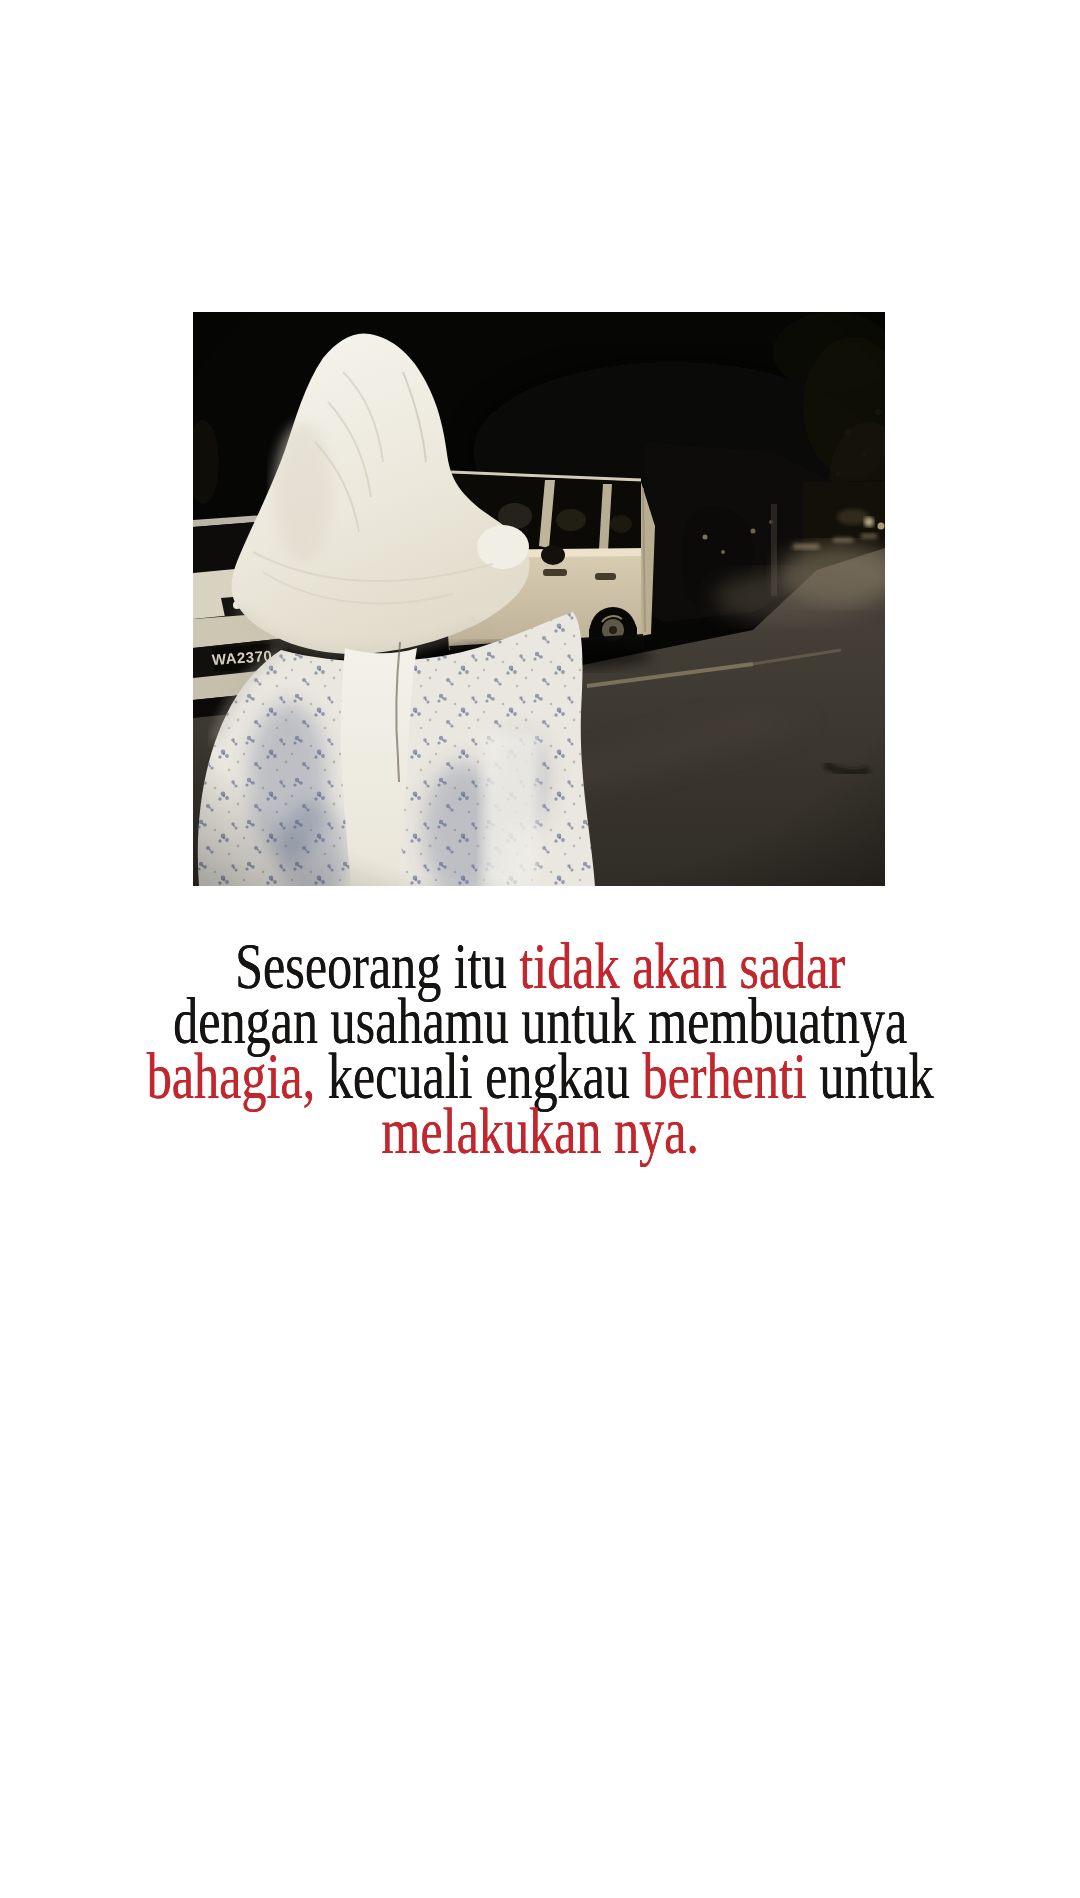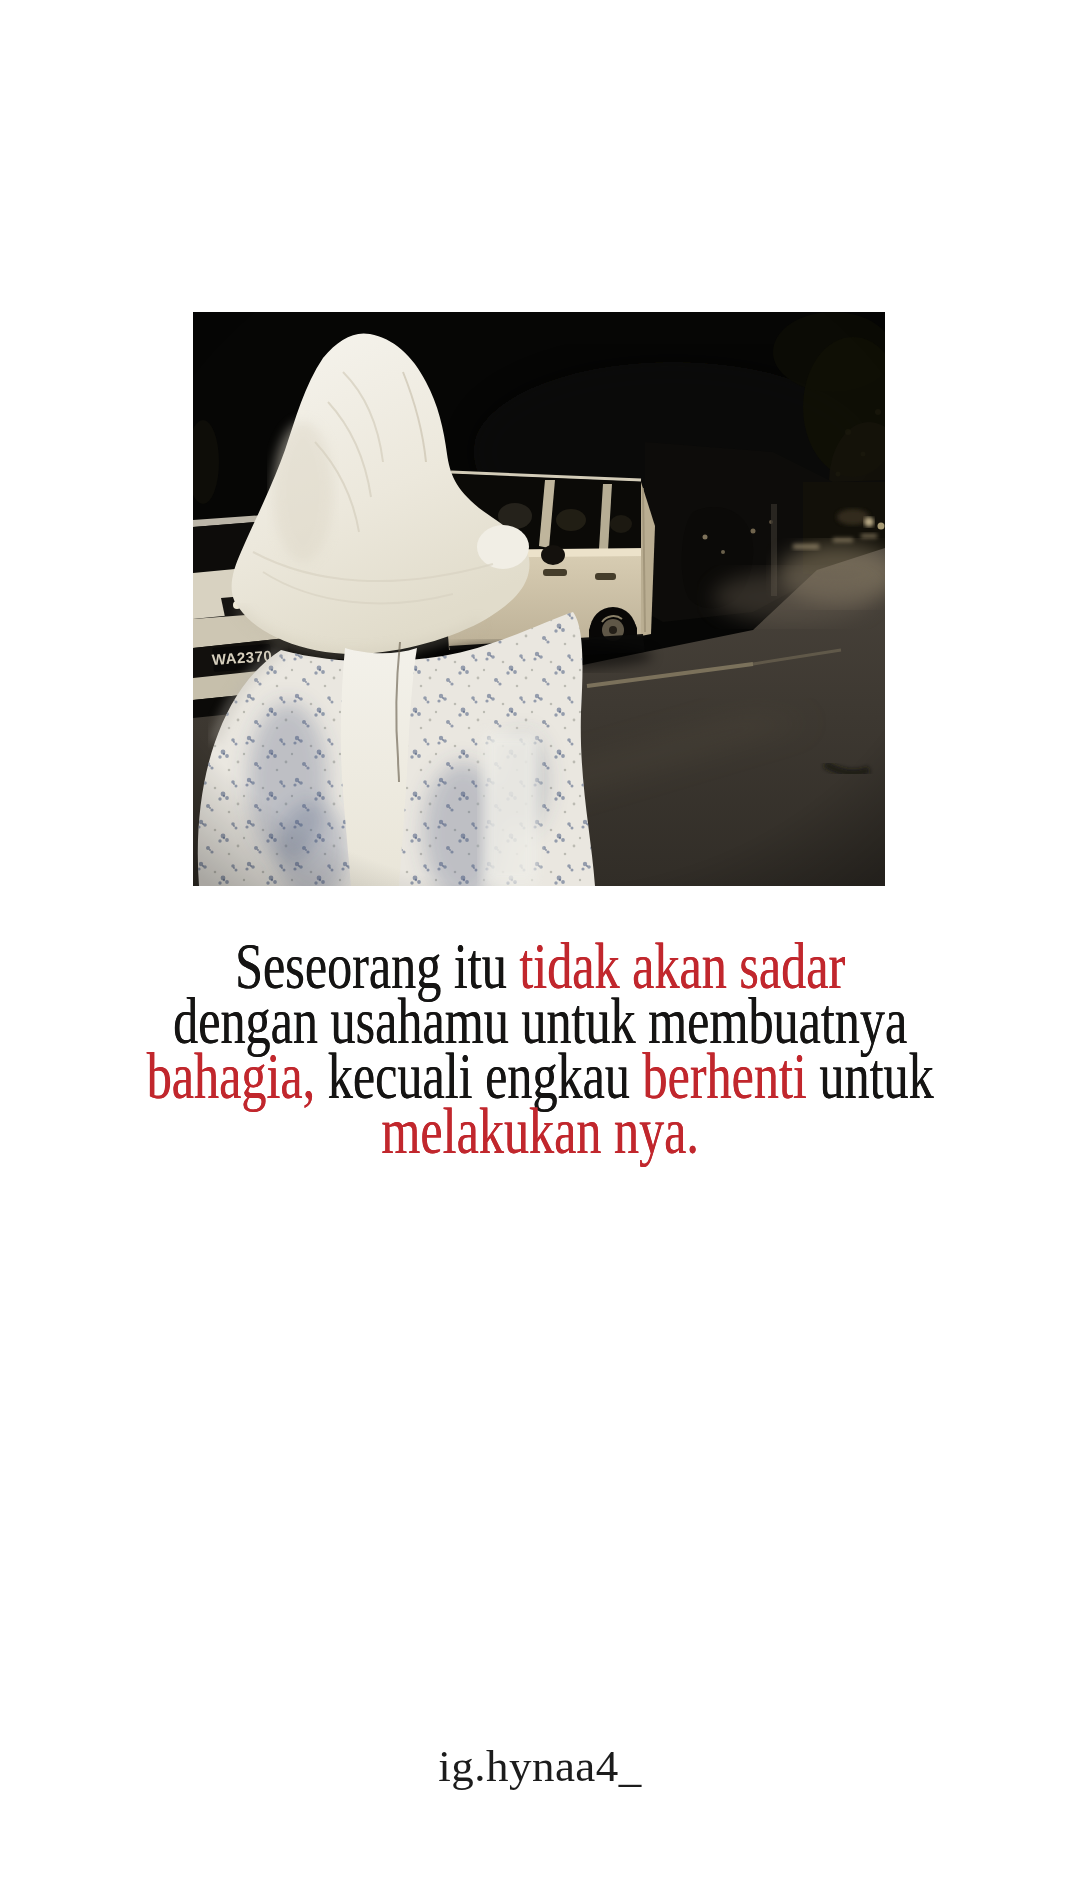--- a/index.html
+++ b/index.html
@@ -249,15 +249,14 @@
     </svg>
   </div>
 
   <div class="quote">
     <div class="qline"><span class="seg-black">Seseorang itu </span><span class="seg-red">tidak akan sadar</span></div>
     <div class="qline"><span class="seg-black">dengan usahamu untuk membuatnya</span></div>
     <div class="qline"><span class="seg-red">bahagia,</span><span class="seg-black"> kecuali engkau </span><span class="seg-red">berhenti</span><span class="seg-black"> untuk</span></div>
     <div class="qline"><span class="seg-red">melakukan nya.</span></div>
   </div>
 
-  <div class="watermark">ig.hynaa4_</div>
 
 </div>
 
 </body></html>

